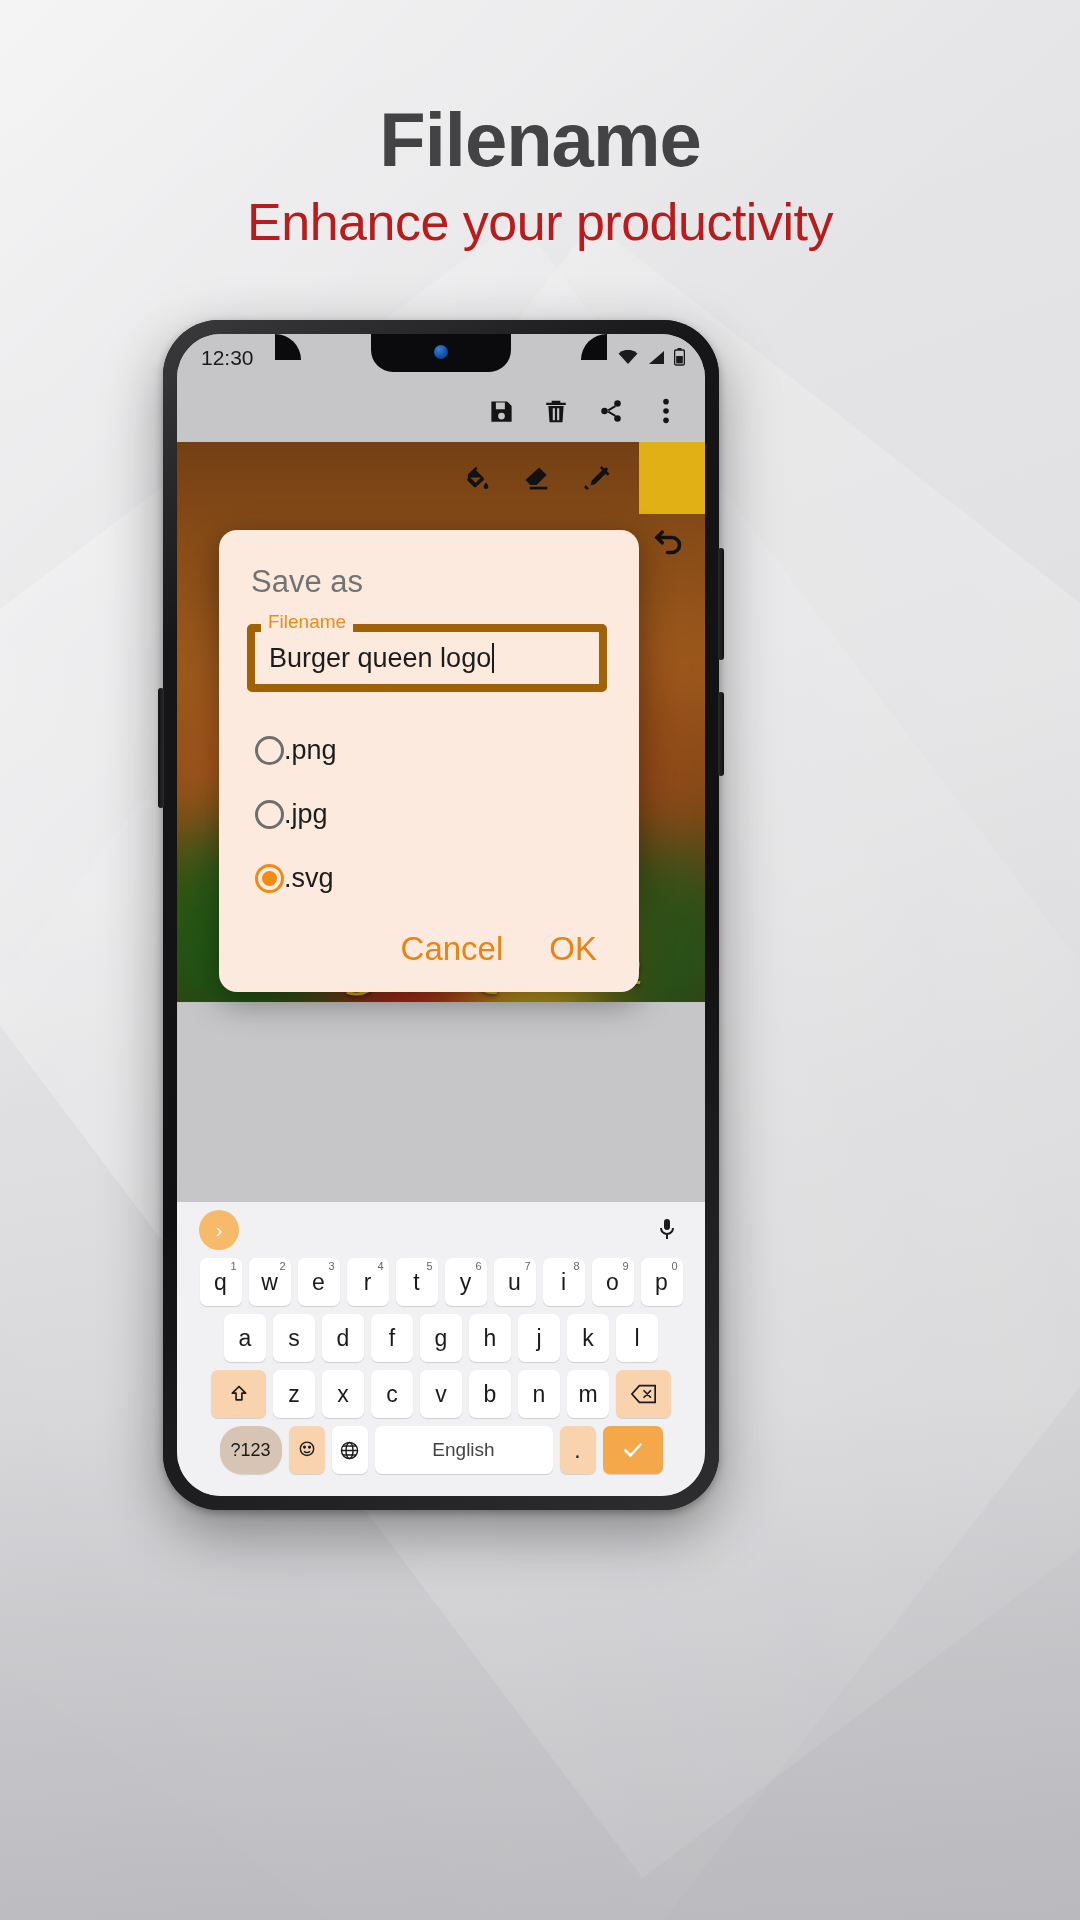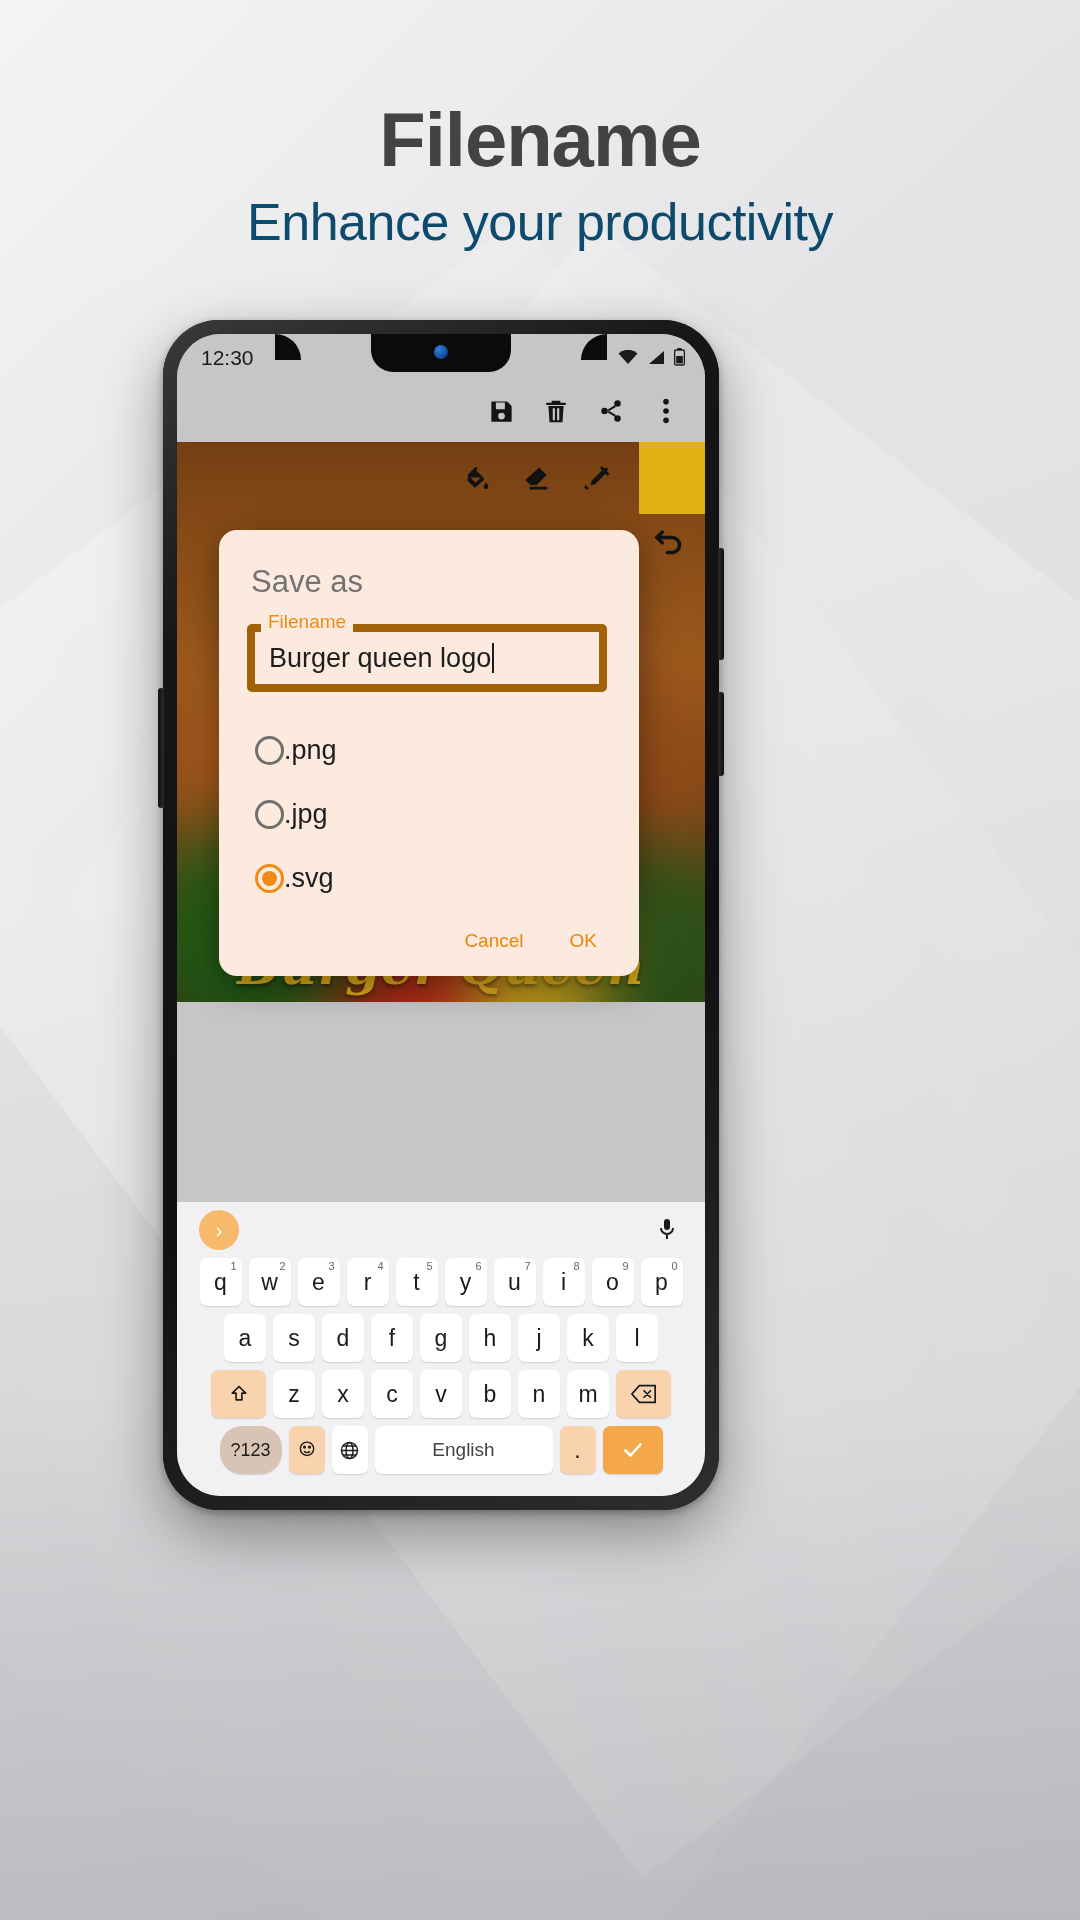--- a/index.html
+++ b/index.html
@@ -39,21 +39,21 @@
   .headline {
     position: absolute; top: 96px; left: 0; width: 1080px;
     text-align: center;
     font-size: 76px; font-weight: bold; letter-spacing: -1px;
     color: #434345;
   }
   .subhead {
     position: absolute; top: 192px; left: 0; width: 1080px;
     text-align: center;
     font-size: 52px; font-weight: normal; letter-spacing: -0.5px;
-    color: #0c4a6e;
+    color: #b91c1c;
   }
 
   
   .phone {
     position: absolute; left: 163px; top: 320px;
     width: 556px; height: 1190px;
     background: #1c1c1e;
     border-radius: 56px;
     box-shadow: 0 22px 60px rgba(0,0,0,0.38), 0 3px 8px rgba(0,0,0,0.3);
   }
@@ -231,21 +231,21 @@
   .radio.on { border-color: #f08a12; }
   .radio.on::after {
     content: ""; width: 15px; height: 15px; border-radius: 50%; background: #f08a12;
   }
   .radio-label { font-size: 27px; color: #1d1d1d; }
   .dlg-actions {
     display: flex; justify-content: flex-end; align-items: center;
     gap: 46px; padding: 16px 18px 6px 0;
   }
   .dlg-btn {
-    font-size: 19px; color: #e98412; background: none; border: none;
+    font-size: 33px; color: #e98412; background: none; border: none;
     cursor: pointer; font-family: inherit;
   }
 
   
   .keyboard {
     position: absolute; left: 0; bottom: 0; width: 100%; height: 294px;
     background: #f1f1f3;
     z-index: 28;
   }
   .kb-suggest {

